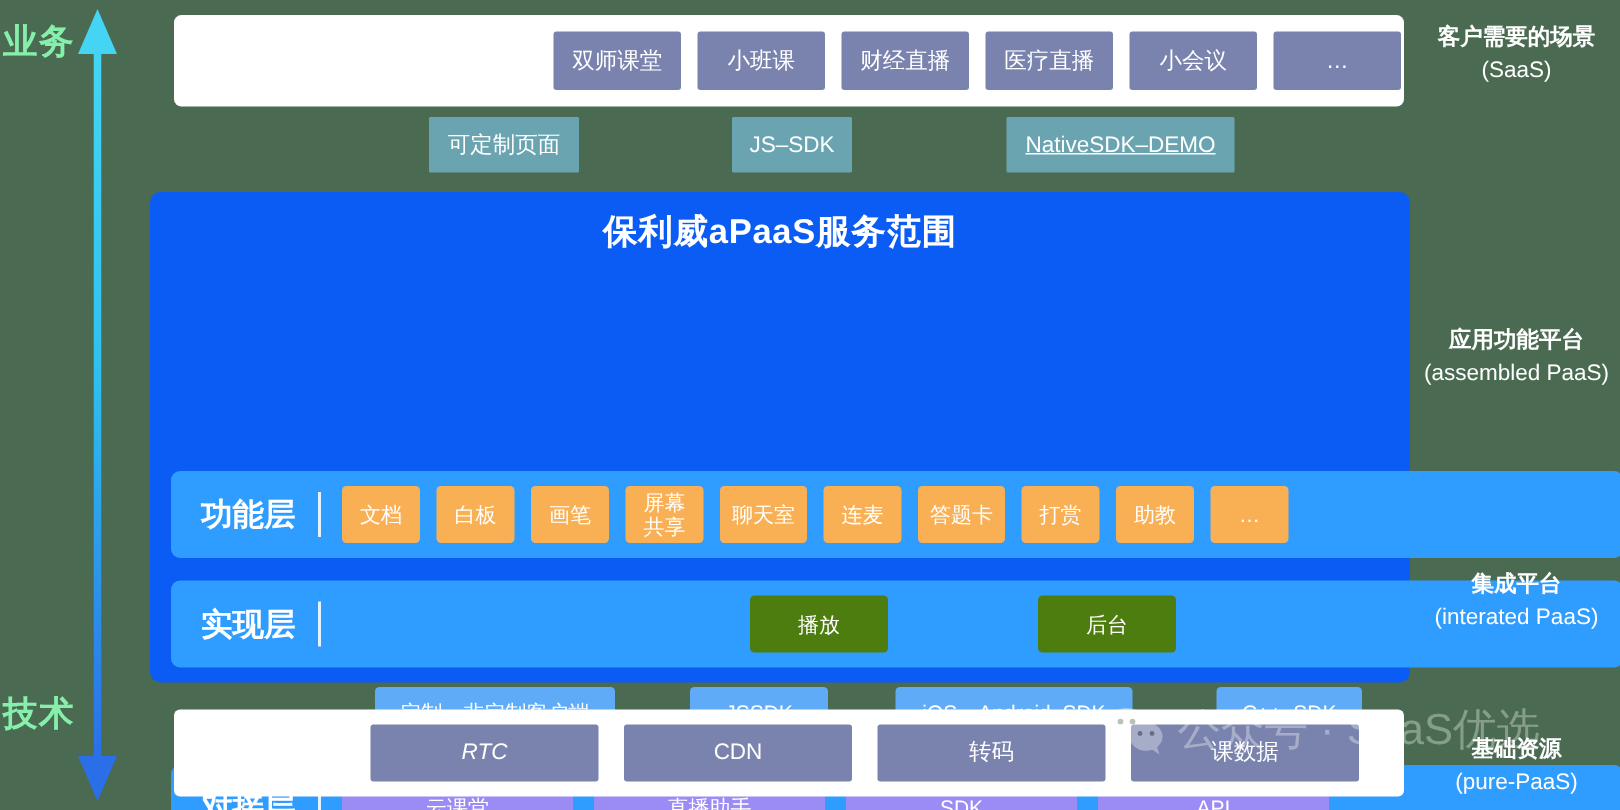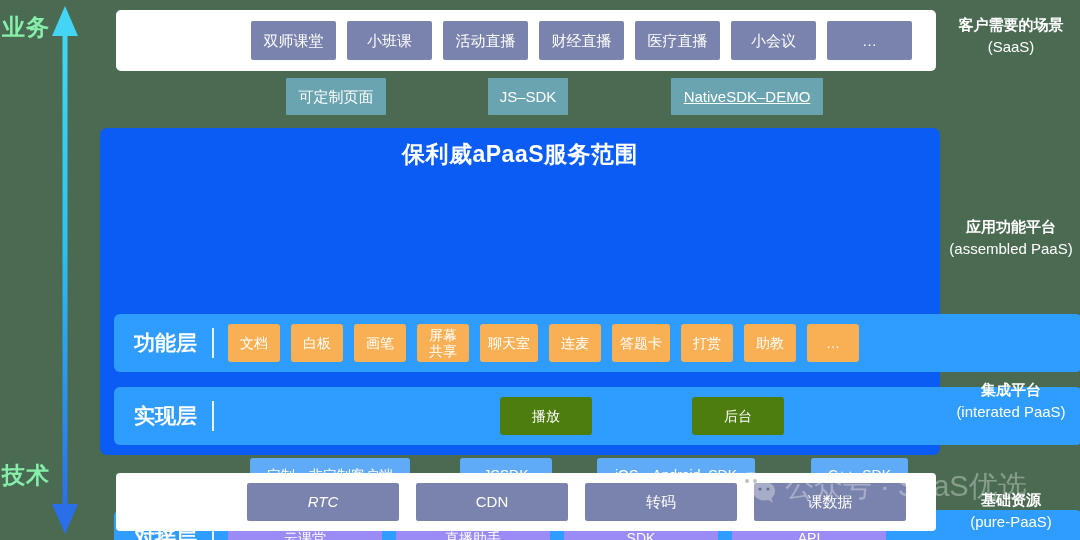--- a/index.html
+++ b/index.html
@@ -49,21 +49,21 @@
   
   #scene-panel {
     position: absolute;
     left: 116px; top: 10px;
     width: 820px; height: 61px;
     background: #ffffff;
     border-radius: 5px;
     display: flex;
     align-items: center;
     justify-content: flex-end;
-    padding-right: 24px;
+    padding-right: 2px;
     box-sizing: border-box;
   }
   #scene-panel .chip {
     background: #7a83ad;
     height: 39px;
     width: 85px;
     margin-left: 11px;
     font-size: 15px;
     border-radius: 2px;
   }
@@ -251,21 +251,20 @@
     <rect x="14.5" y="28" width="5" height="472" fill="url(#axisGrad)"></rect>
     <polygon points="17,528 30,498 4,498" fill="#2a6fe8"></polygon>
   </svg>
   <div class="axis-label top">业务</div>
   <div class="axis-label bottom">技术</div>
 </div>
 
 <div id="scene-panel">
   <div class="chip">双师课堂</div>
   <div class="chip">小班课</div>
-  <div class="chip">活动直播</div>
   <div class="chip">财经直播</div>
   <div class="chip">医疗直播</div>
   <div class="chip">小会议</div>
   <div class="chip">…</div>
 </div>
 
 <div id="sdk-row">
   <div class="chip c0">可定制页面</div>
   <div class="chip c1">JS–SDK</div>
   <div class="chip c2">NativeSDK–DEMO</div>

